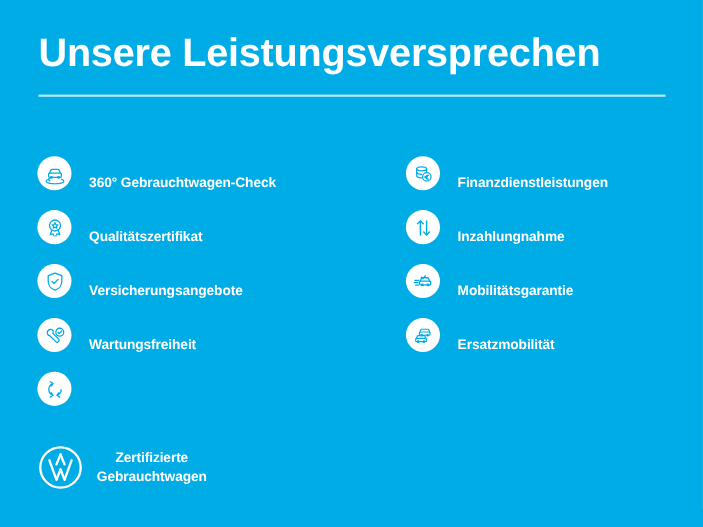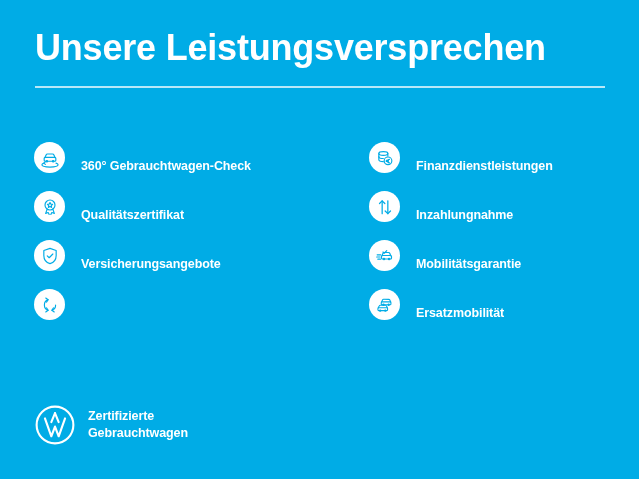--- a/index.html
+++ b/index.html
@@ -102,20 +102,21 @@
     min-width: 42px;
   }
   .footer-text {
     margin-left: 12px;
     font-size: 12.5px;
     font-weight: bold;
     color: #ffffff;
     line-height: 1.33;
     letter-spacing: -0.1px;
     white-space: nowrap;
+    text-align: center;
   }
 </style>
 </head>
 <body>
 
 <div class="panel">
 
   <div class="header">
     <div class="title">Unsere Leistungsversprechen</div>
   </div>
@@ -154,20 +155,30 @@
       <div class="feature">
         <span class="icon-circle">
           <svg width="20" height="20" viewBox="0 0 24 24" fill="none" stroke="#00ace6" stroke-width="1.4" stroke-linecap="round" stroke-linejoin="round">
             <path d="M12 2.8l7.4 2.6v6.1c0 4.6-3.1 8.5-7.4 9.7-4.3-1.2-7.4-5.1-7.4-9.7V5.4z"></path>
             <path d="M8.7 11.8l2.3 2.3 4.4-4.5"></path>
           </svg>
         </span>
         <span class="feature-label">Versicherungsangebote</span>
       </div>
 
+      <div class="feature">
+        <span class="icon-circle">
+          <svg width="20" height="20" viewBox="0 0 24 24" fill="none" stroke="#00ace6" stroke-width="1.4" stroke-linecap="round" stroke-linejoin="round">
+            <path d="M9.9 6.6a3.6 3.6 0 1 0-3.3 5.9l6.2 6.2a2.1 2.1 0 0 0 3-3l-6.2-6.2a3.6 3.6 0 0 0 .3-2.9z"></path>
+            <circle cx="17.2" cy="8.4" r="4.3"></circle>
+            <path d="M15.3 8.4l1.4 1.4 2.6-2.7"></path>
+          </svg>
+        </span>
+        <span class="feature-label">Wartungsfreiheit</span>
+      </div>
 
       <div class="feature">
         <span class="icon-circle">
           <svg width="20" height="20" viewBox="0 0 24 24" fill="none" stroke="#00ace6" stroke-width="1.4" stroke-linecap="round" stroke-linejoin="round">
             <path d="M9.6 5.6A6.6 6.6 0 0 0 5.3 11.8"></path>
             <path d="M6.9 3.6l2.9 2-2 2.9"></path>
             <path d="M14.4 18.4a6.6 6.6 0 0 0 4.3-6.2"></path>
             <path d="M17.1 20.4l-2.9-2 2-2.9"></path>
             <path d="M9.6 18.4a6.6 6.6 0 0 1-4.3-6.2"></path>
             <path d="M6.9 20.4l2.9-2-2-2.9"></path>

